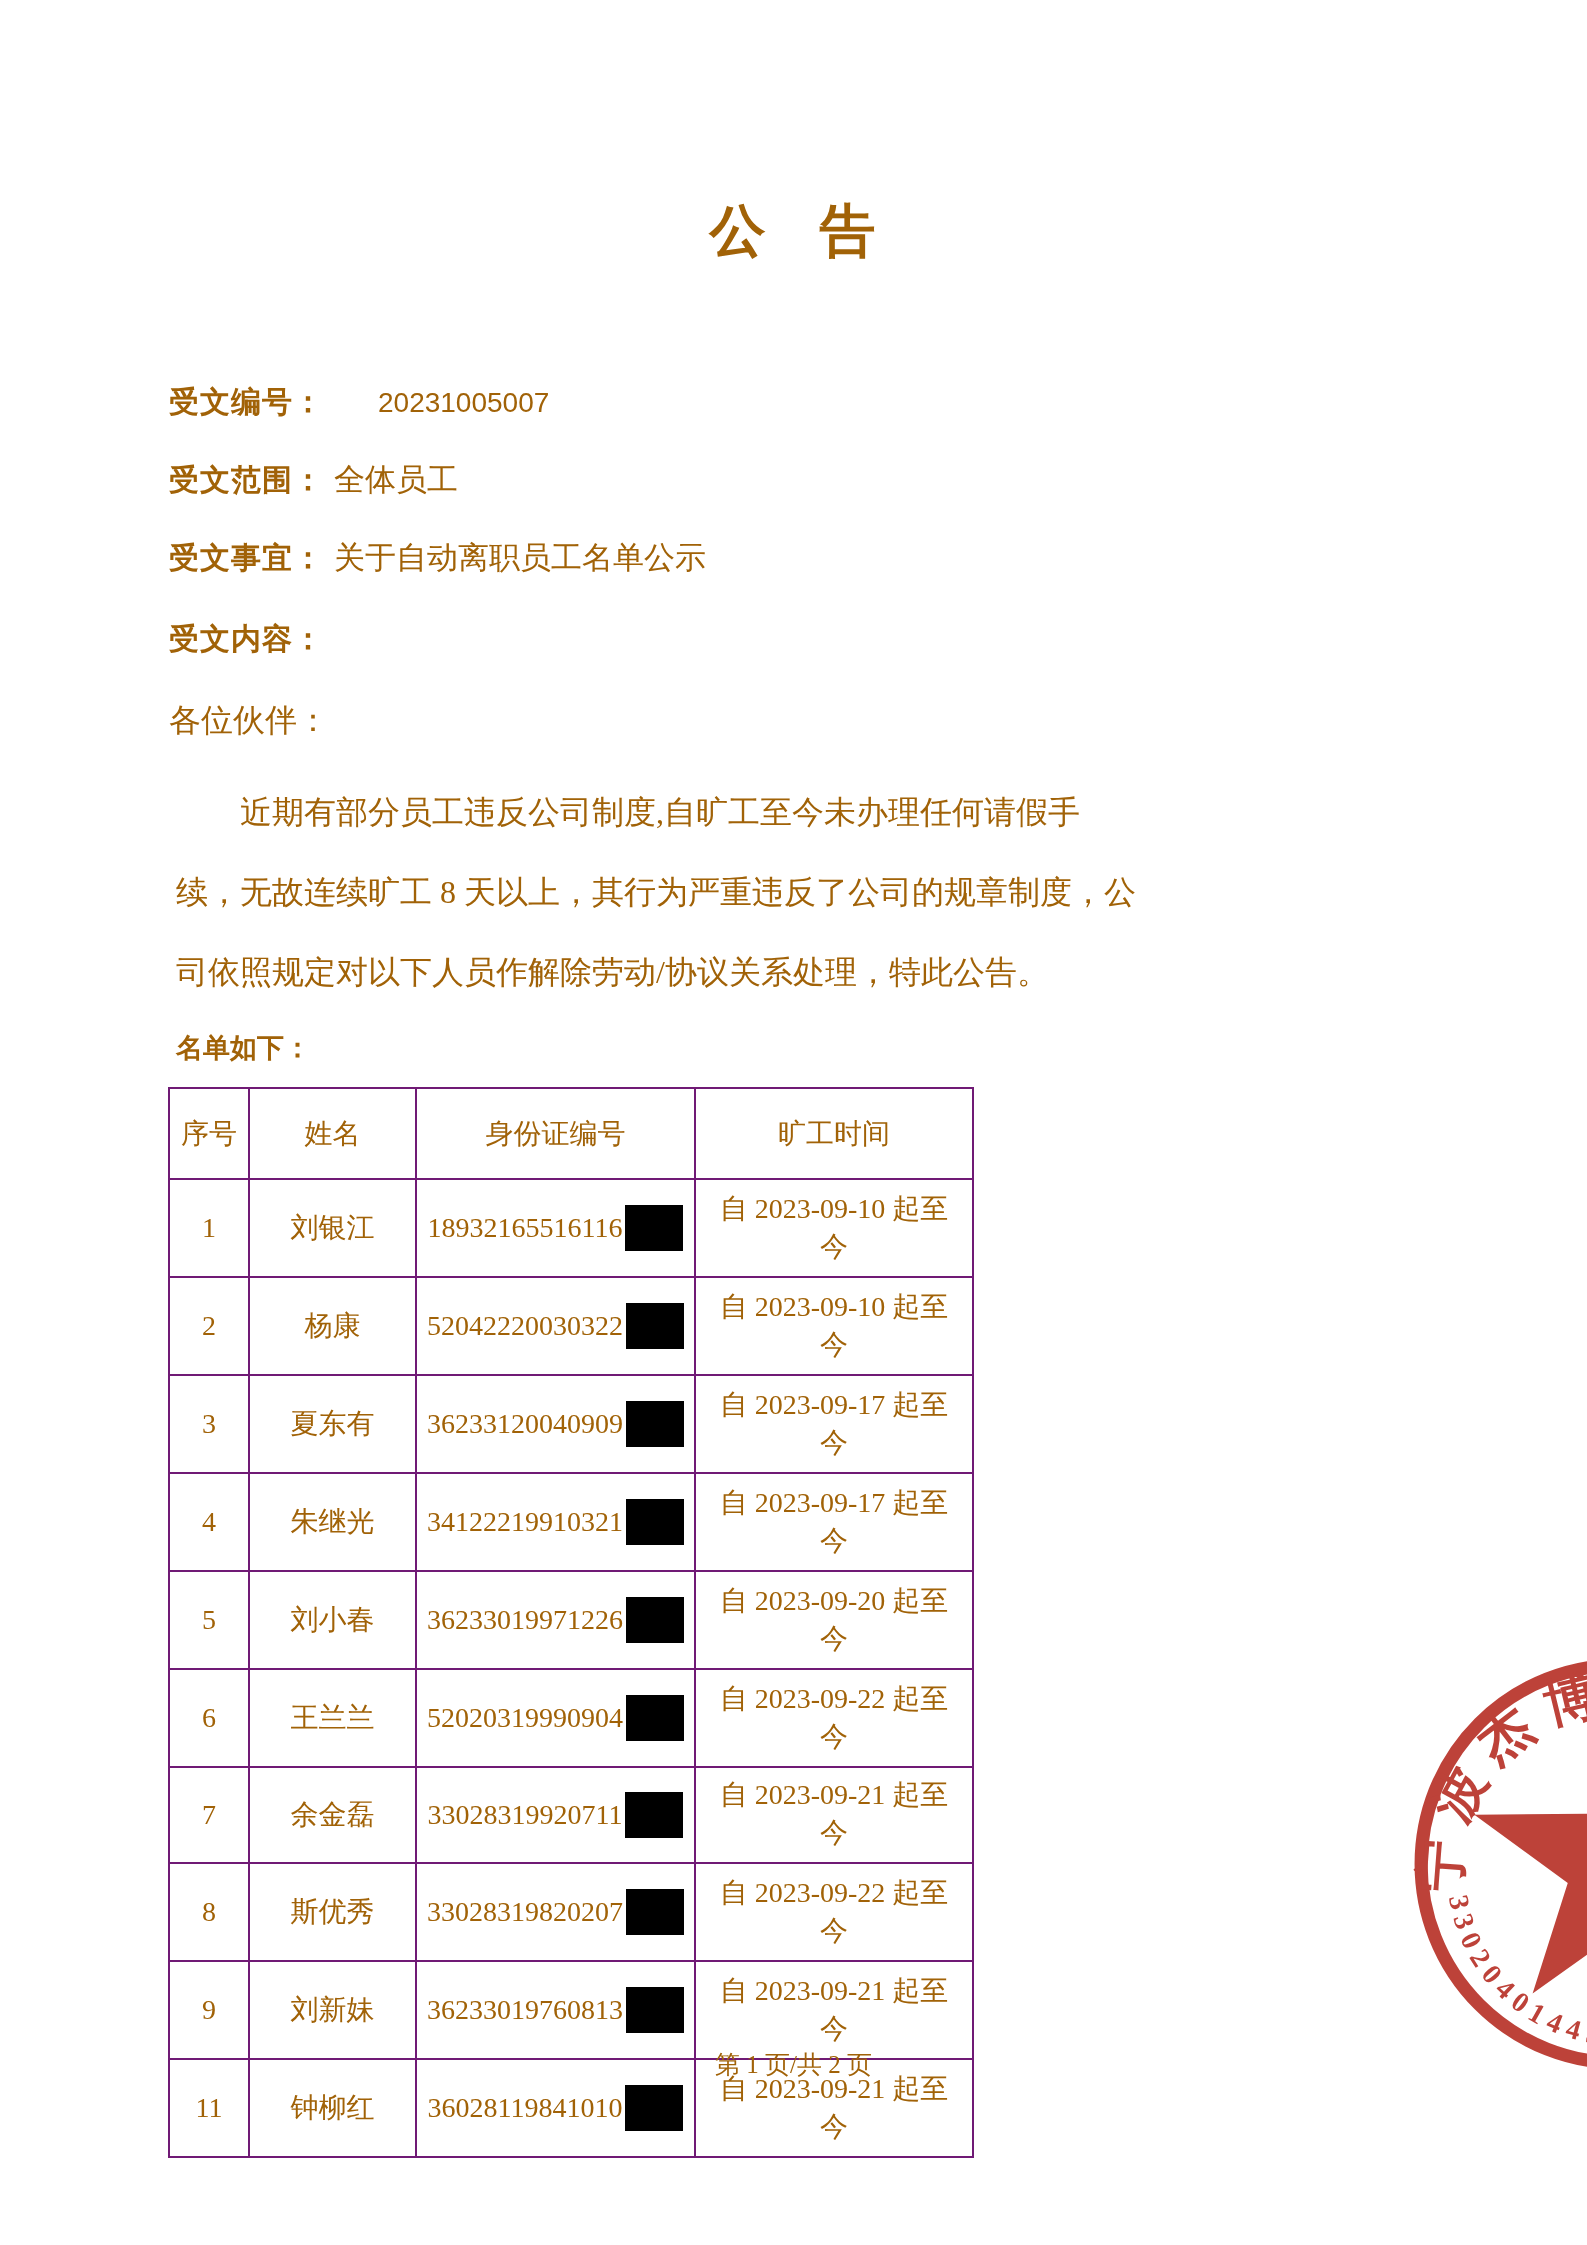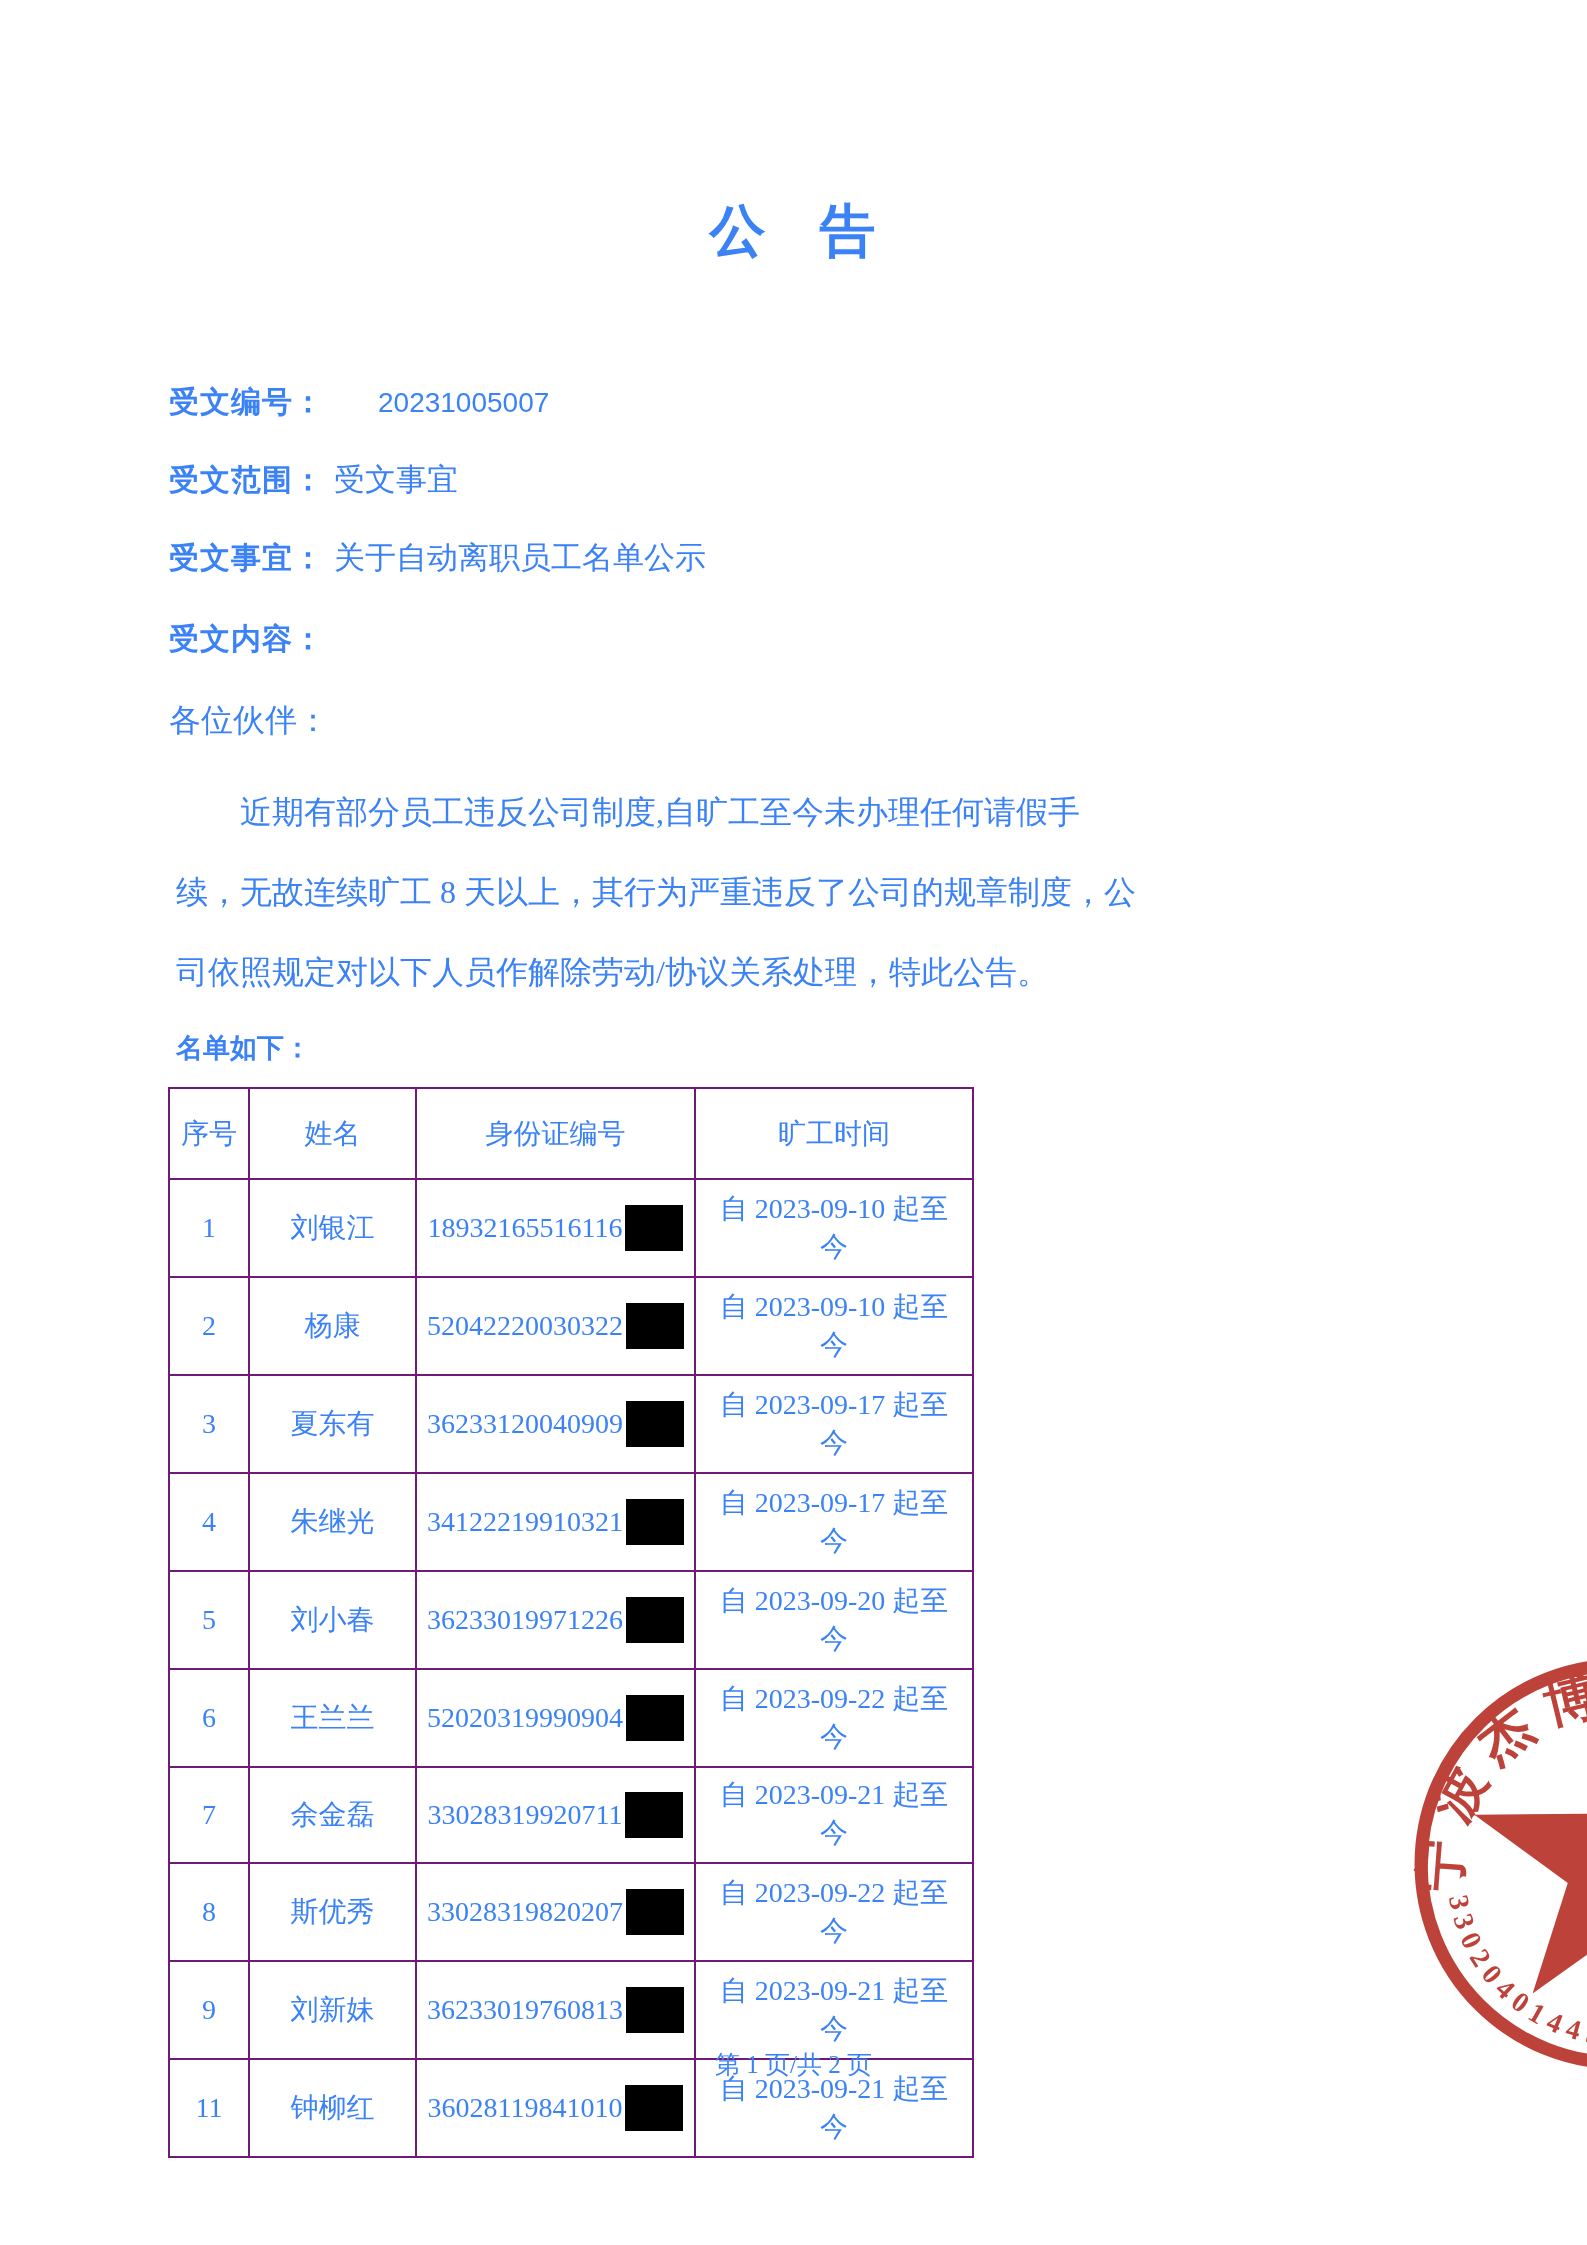--- a/index.html
+++ b/index.html
@@ -1,18 +1,18 @@
 <!DOCTYPE html>
 <html><head>
 <meta charset="utf-8">
 <style>
   html,body { margin:0; padding:0; background:#e8e8e8; }
   .page {
     position:relative; width:1587px; height:2245px; margin:0 auto;
-    background:#ffffff; color:#3b82f6;
+    background:#ffffff; color:#a16207;
     font-family:"Liberation Serif", serif;
     overflow:hidden;
   }
   .doc-title {
     position:absolute; top:194px; left:0; width:1587px;
     text-align:center; font-size:56px; font-weight:700;
     word-spacing:36px; letter-spacing:2px;
   }
   .meta-line { position:absolute; left:169px; white-space:nowrap; }
   .meta-label {
@@ -67,21 +67,21 @@
 
 <div class="page">
 
   <div class="doc-title">公 告</div>
 
   <div class="meta-line" style="top:382px;">
     <span class="meta-label">受文编号：</span><span class="meta-value num">20231005007</span>
   </div>
 
   <div class="meta-line" style="top:459px;">
-    <span class="meta-label">受文范围：</span><span class="meta-value">受文事宜</span>
+    <span class="meta-label">受文范围：</span><span class="meta-value">全体员工</span>
   </div>
 
   <div class="meta-line" style="top:537px;">
     <span class="meta-label">受文事宜：</span><span class="meta-value">关于自动离职员工名单公示</span>
   </div>
 
   <div class="meta-line" style="top:619px;">
     <span class="meta-label">受文内容：</span>
   </div>
 

